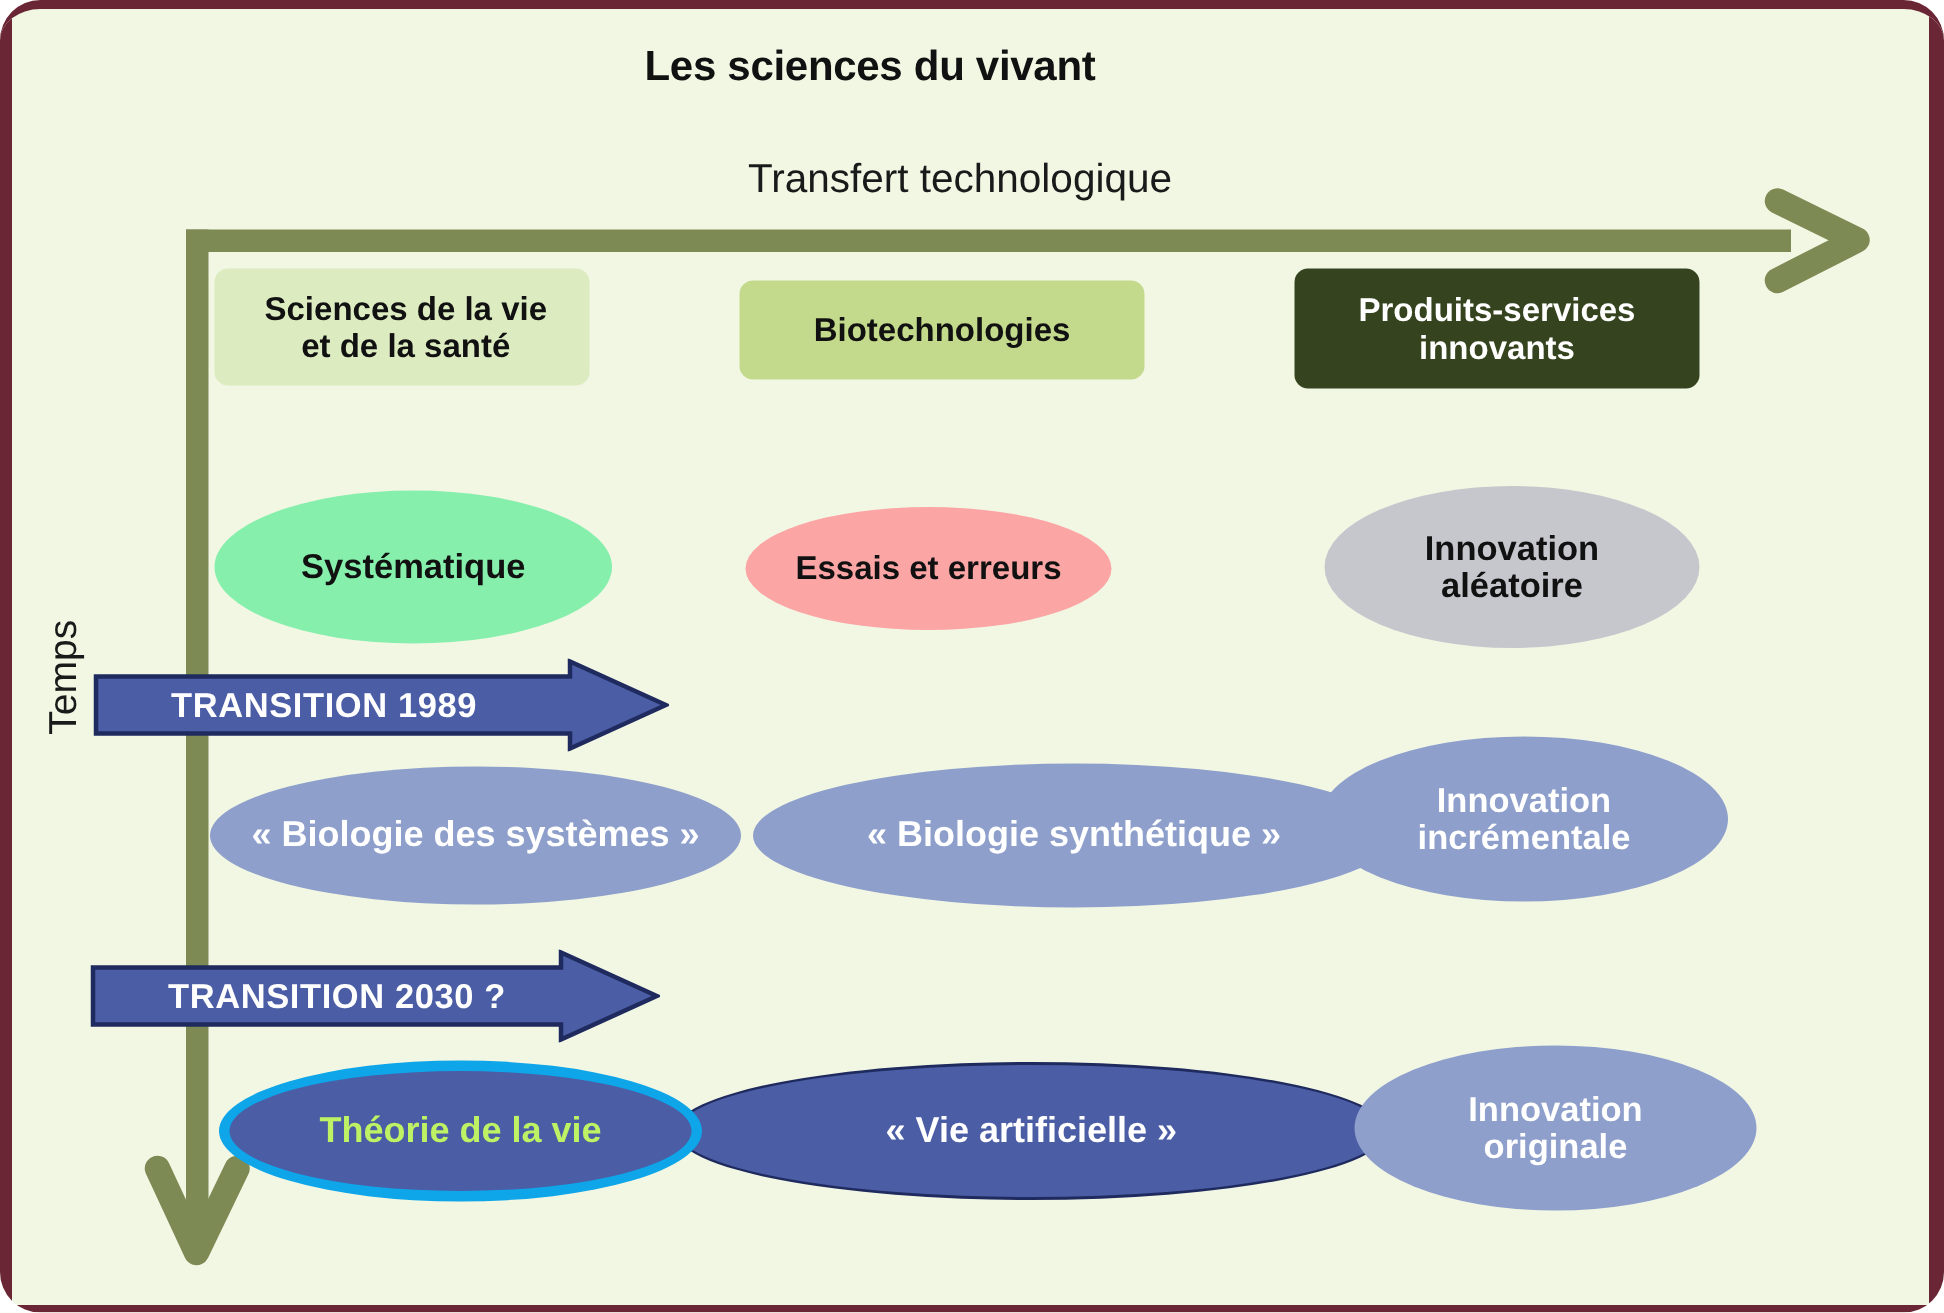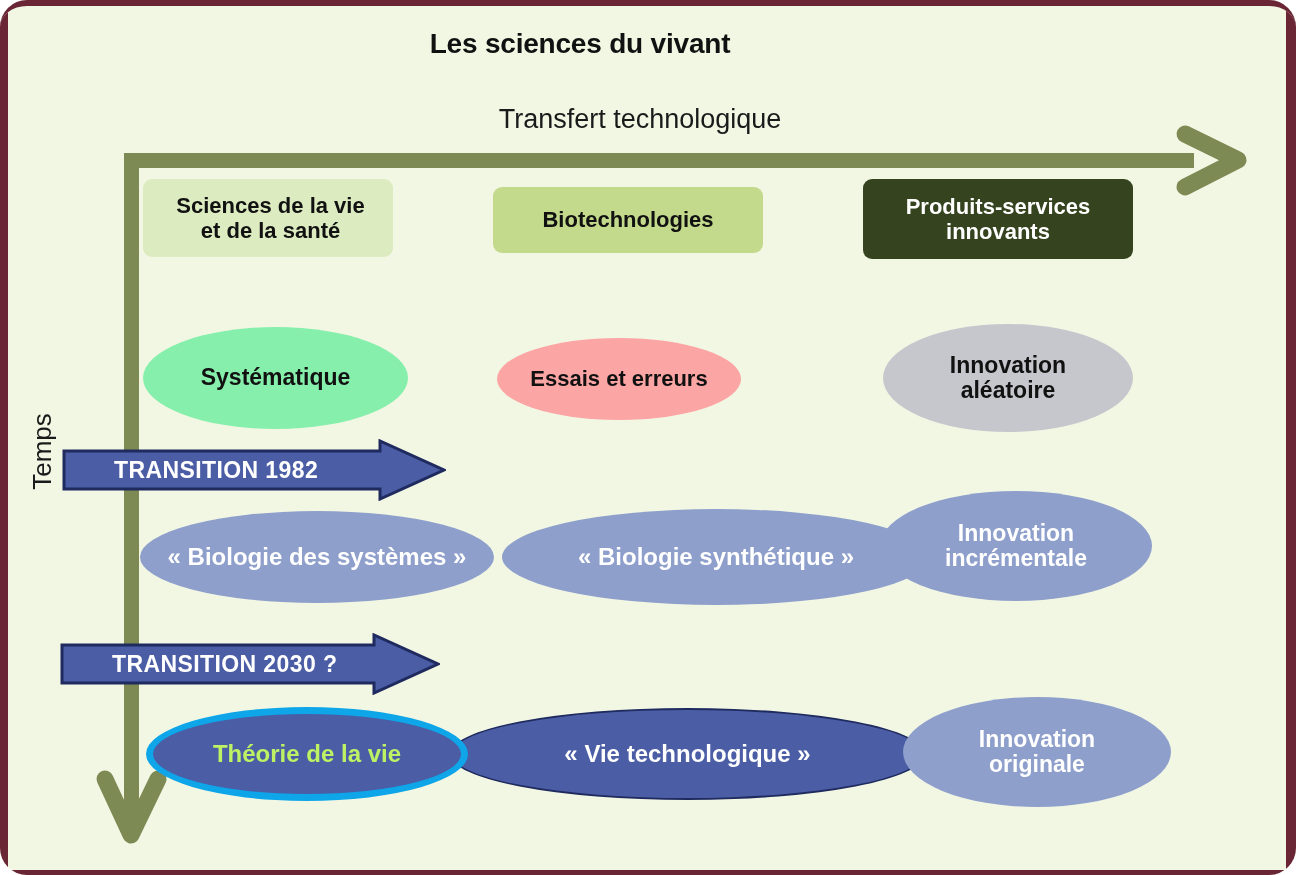--- a/index.html
+++ b/index.html
@@ -156,21 +156,21 @@
   </div>
 
   <div class="ell" style="left:883px; top:318px; width:250px; height:108px; background:#c6c6cd; color:#111; font-size:23px;">
     <span>Innovation<br>aléatoire</span>
   </div>
 
   <div class="trans" style="left:62px; top:433px; width:384px; height:62px;">
     <svg width="384" height="62" viewBox="0 0 384 62">
       <path d="M2 12 L318 12 L318 2 L382 31 L318 60 L318 50 L2 50 Z" fill="#4a5da5" stroke="#1f2a5e" stroke-width="3"></path>
     </svg>
-    <div class="lab">TRANSITION 1982</div>
+    <div class="lab">TRANSITION 1989</div>
   </div>
 
   <div class="ell" style="left:880px; top:485px; width:272px; height:110px; background:#8e9fcb; color:#fff; font-size:23px; z-index:3;">
     <span>Innovation<br>incrémentale</span>
   </div>
 
   <div class="ell" style="left:502px; top:503px; width:428px; height:96px; background:#8e9fcb; color:#fff; font-size:24px; z-index:1;">
     <span>« Biologie synthétique »</span>
   </div>
 
@@ -179,21 +179,21 @@
   </div>
 
   <div class="trans" style="left:60px; top:627px; width:380px; height:62px;">
     <svg width="380" height="62" viewBox="0 0 380 62">
       <path d="M2 12 L314 12 L314 2 L378 31 L314 60 L314 50 L2 50 Z" fill="#4a5da5" stroke="#1f2a5e" stroke-width="3"></path>
     </svg>
     <div class="lab">TRANSITION 2030 ?</div>
   </div>
 
   <div class="ell" style="left:450px; top:702px; width:475px; height:92px; background:#4a5da5; border:2px solid #1f2a5e; color:#fff; font-size:24px; z-index:1;">
-    <span>« Vie technologique »</span>
+    <span>« Vie artificielle »</span>
   </div>
 
   <div class="ell" style="left:146px; top:701px; width:322px; height:94px; background:#4a5da5; border:7px solid #0ea5e9; color:#bef264; font-size:24px; z-index:2;">
     <span>Théorie de la vie</span>
   </div>
 
   <div class="ell" style="left:903px; top:691px; width:268px; height:110px; background:#8e9fcb; color:#fff; font-size:23px; z-index:3;">
     <span>Innovation<br>originale</span>
   </div>
 

